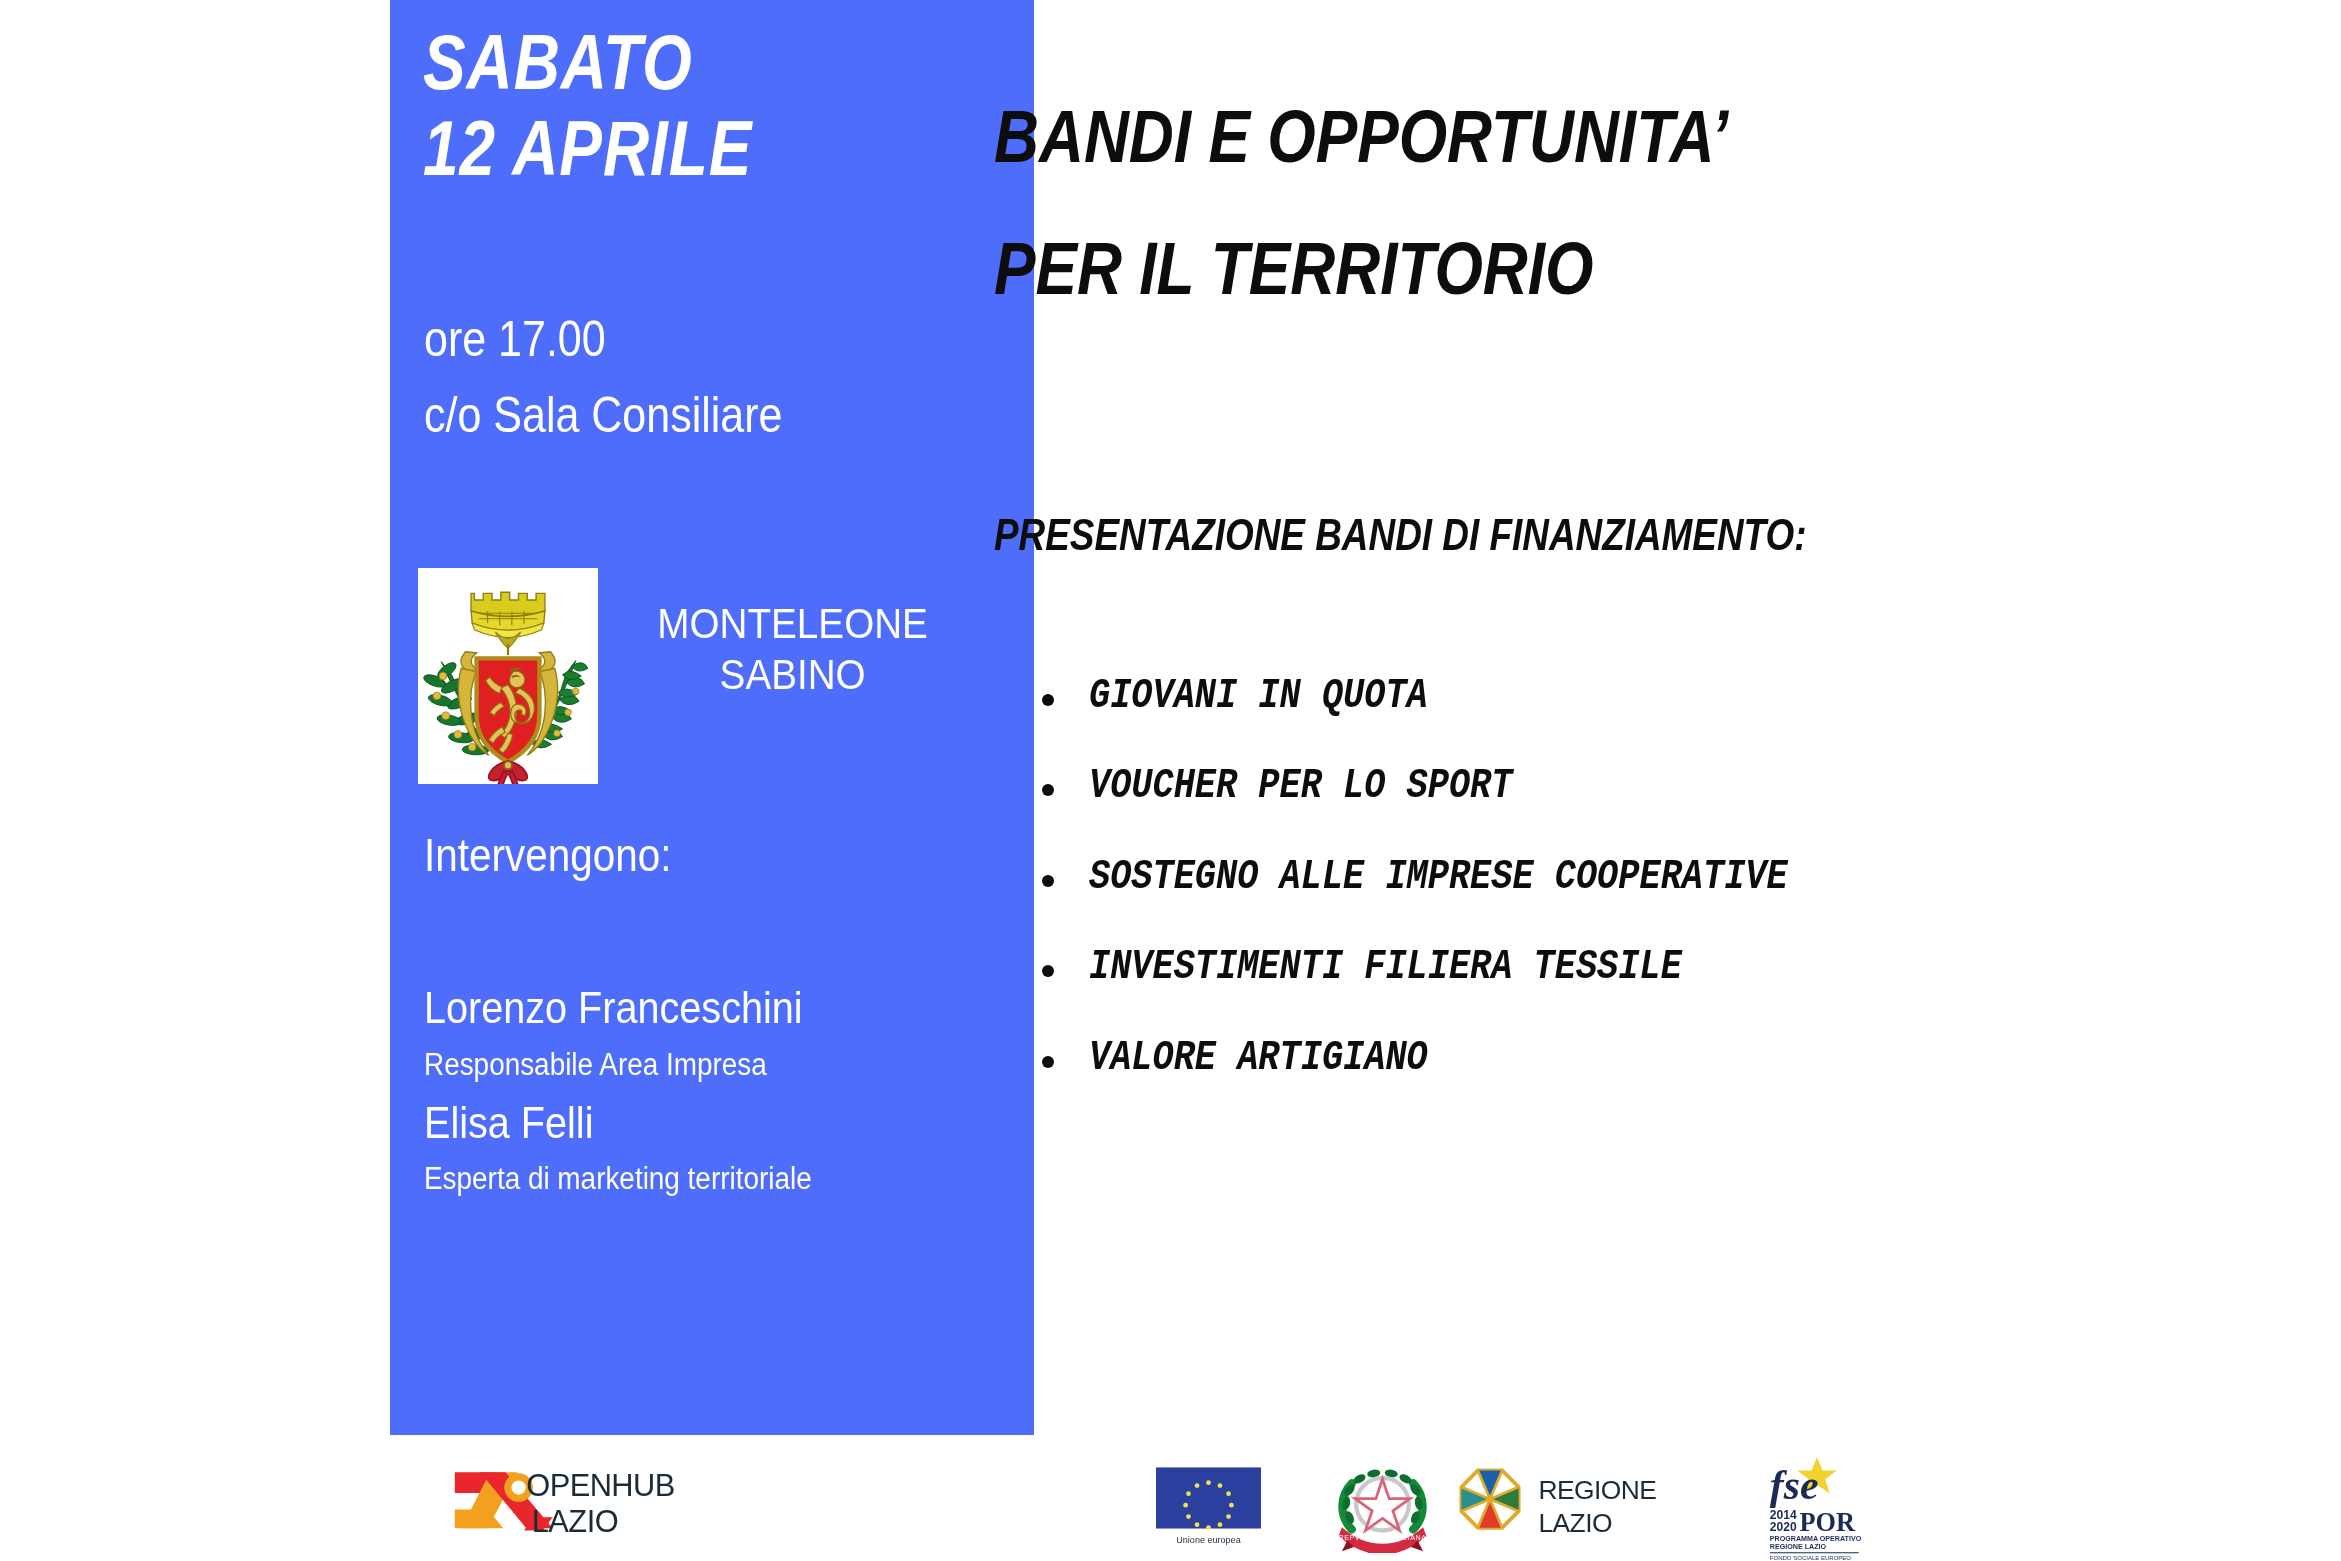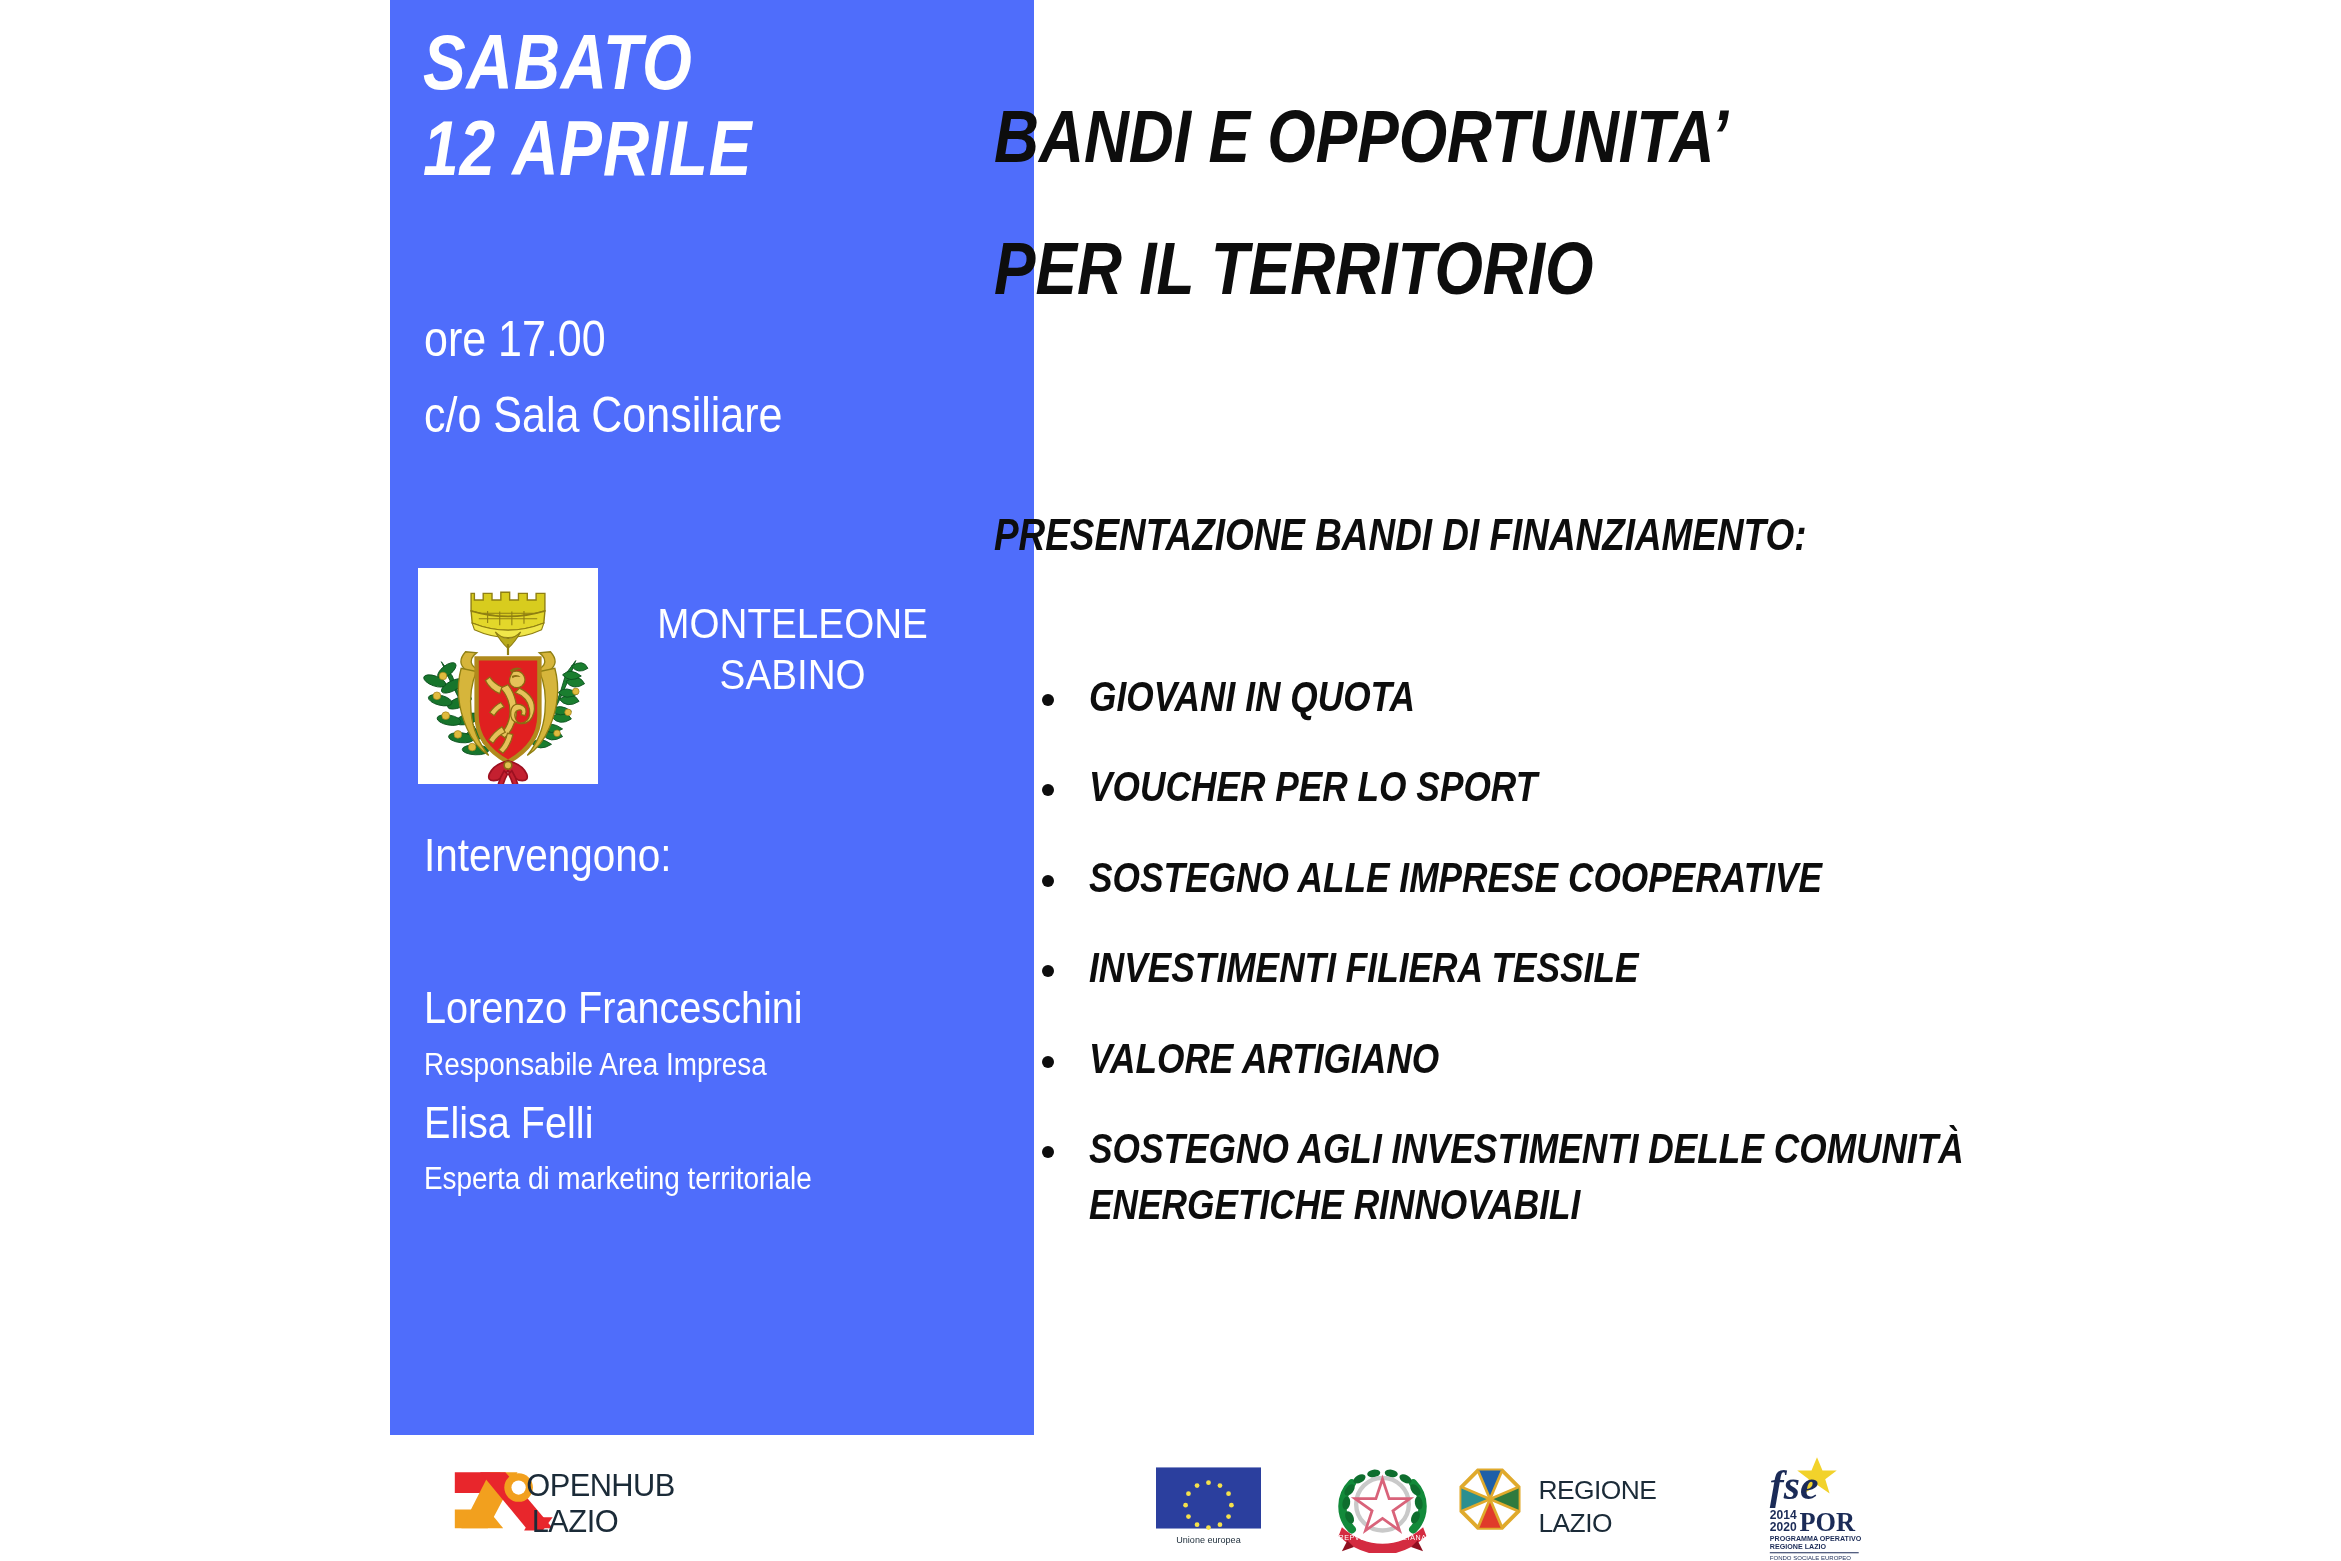--- a/index.html
+++ b/index.html
@@ -178,21 +178,21 @@
     width: 1157px;
     margin: 0;
     padding: 0;
     list-style: none;
   }
   .bullet-item {
     position: relative;
     padding-left: 62px;
     margin-bottom: 35px;
     color: #0d0d0d;
-    font-family: Liberation Sans, sans-serif;
+    font-family: Liberation Mono, monospace;
     font-weight: 700;
     font-style: italic;
     font-size: 42px;
     line-height: 1.32;
   }
   .bullet-item .blabel {
     display: block;
     transform: scaleX(0.84);
     transform-origin: left center;
   }
@@ -369,23 +369,20 @@
     </li>
     <li class="bullet-item">
       <span class="blabel">SOSTEGNO ALLE IMPRESE COOPERATIVE</span>
     </li>
     <li class="bullet-item">
       <span class="blabel">INVESTIMENTI FILIERA TESSILE</span>
     </li>
     <li class="bullet-item">
       <span class="blabel">VALORE ARTIGIANO</span>
     </li>
-    <li class="bullet-item">
-      <span class="blabel">SOSTEGNO AGLI INVESTIMENTI DELLE COMUNITÀ ENERGETICHE RINNOVABILI</span>
-    </li>
   </ul>
 </div>
 
 <div class="openhub-logo">
   <svg viewBox="0 0 540 150" xmlns="http://www.w3.org/2000/svg">
 
     <path d="M36 18 L118 18 L150 56 L100 56 L60 56 L36 56 Z" fill="#e8262c"></path>
     <path d="M36 86 L96 86 L124 120 L36 120 Z" fill="#f2a01e"></path>
     <path d="M100 18 L150 18 L96 120 L48 120 Z" fill="#f2a01e"></path>
     <path d="M82 18 L128 18 L214 120 L166 120 Z" fill="#e8262c"></path>

